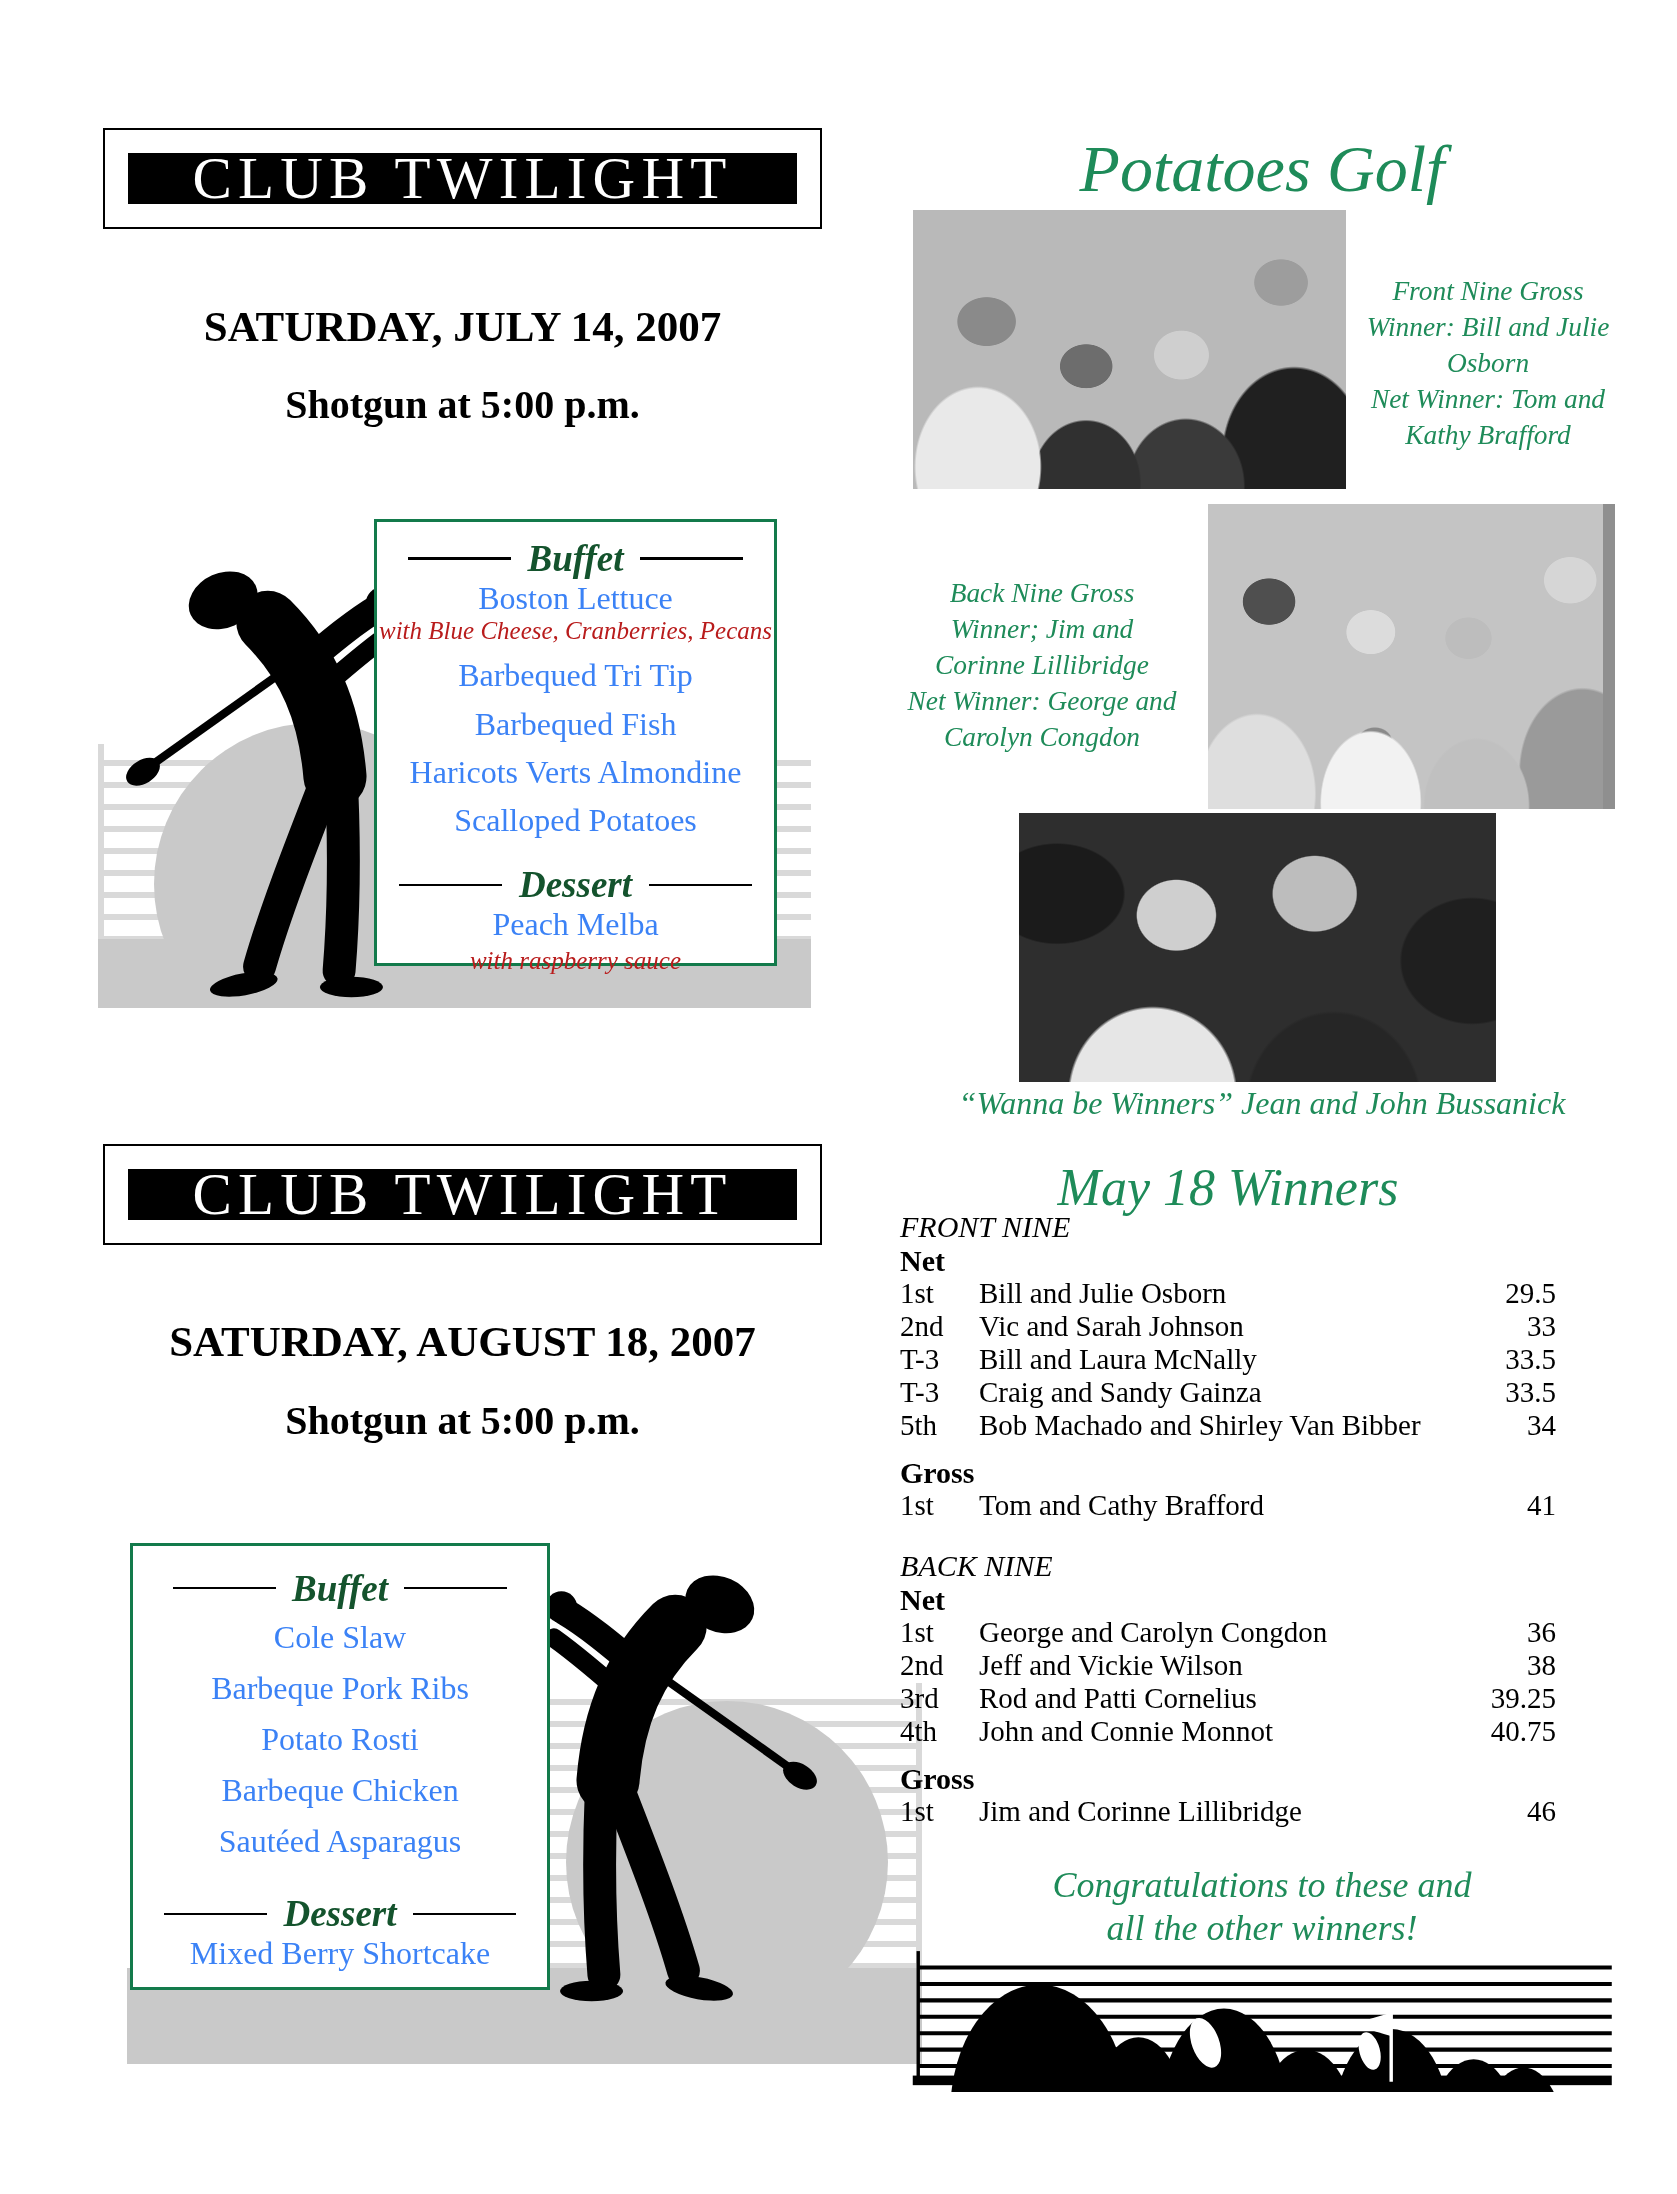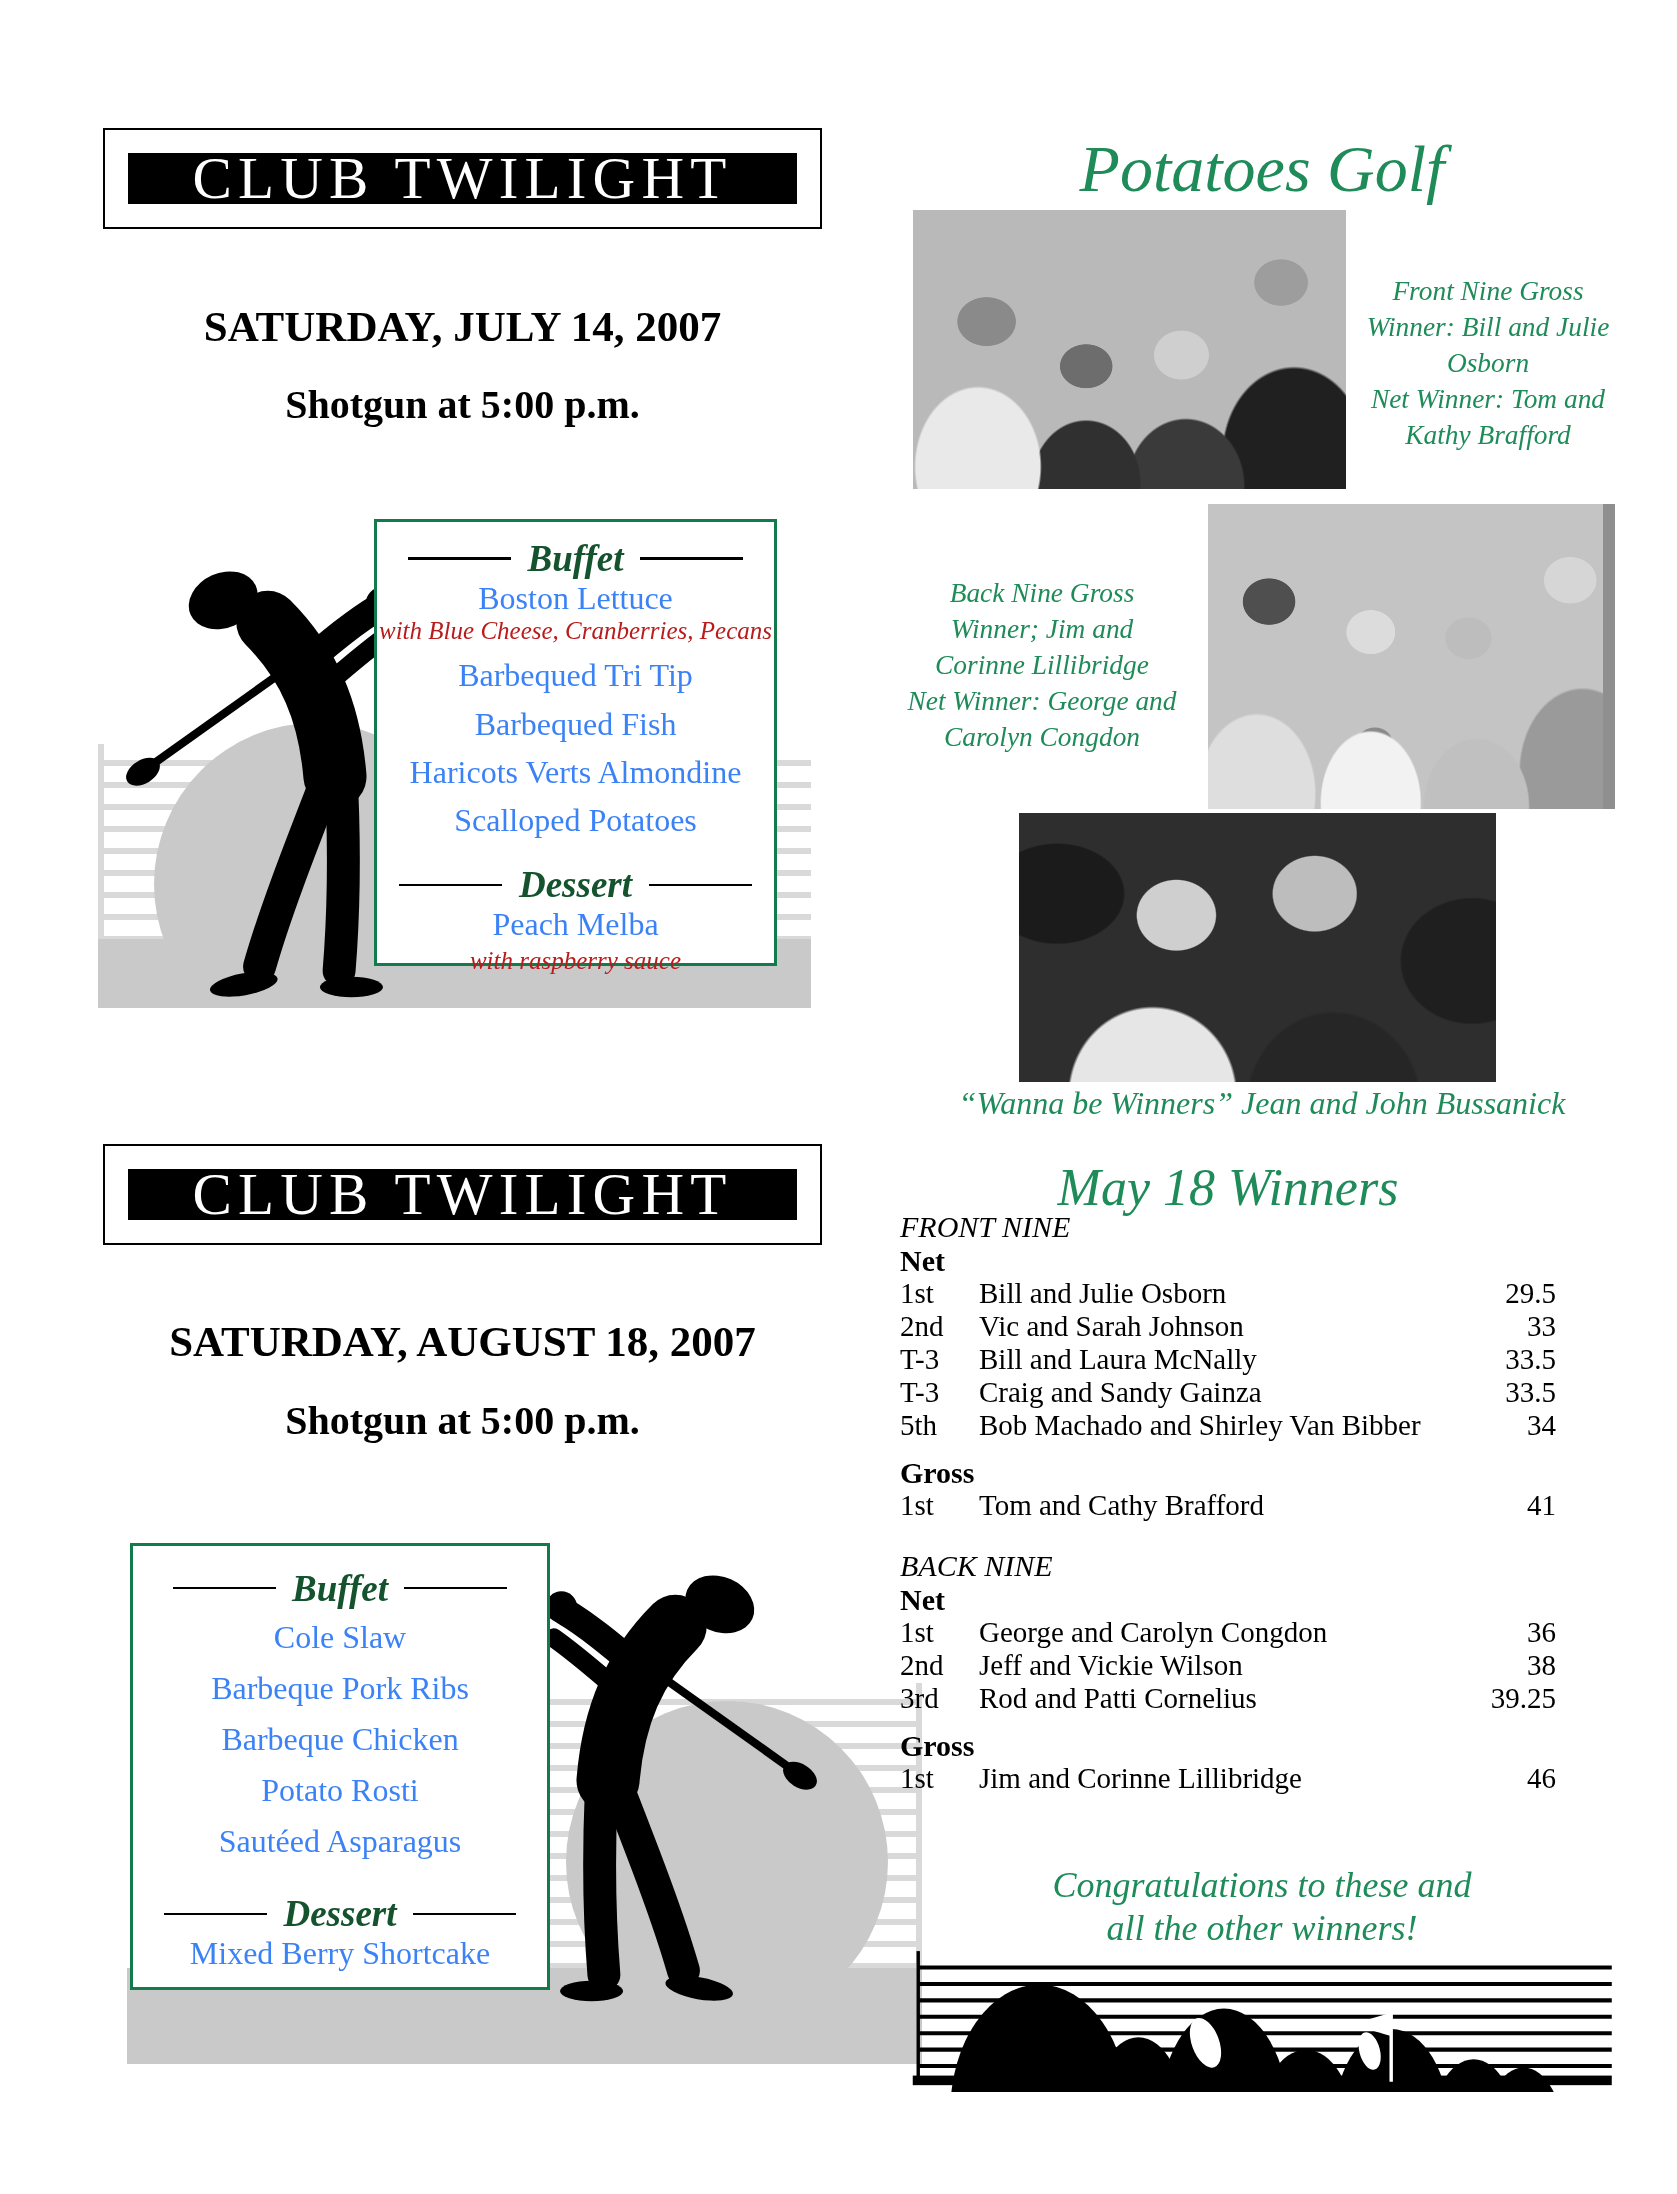--- a/index.html
+++ b/index.html
@@ -136,22 +136,22 @@
   </div>
 
   <div class="menu-box" style="left:130px;top:1543px;width:420px;height:447px;padding-top:20.6px;">
     <div class="menu-head">
       <span class="rule"></span>
       <span class="menu-head-label">Buffet</span>
       <span class="rule"></span>
     </div>
     <div class="menu-item" style="margin-top:9.6px;">Cole Slaw</div>
     <div class="menu-item" style="margin-top:15px;">Barbeque Pork Ribs</div>
+    <div class="menu-item" style="margin-top:15px;">Potato Rosti</div>
     <div class="menu-item" style="margin-top:15px;">Barbeque Chicken</div>
-    <div class="menu-item" style="margin-top:15px;">Potato Rosti</div>
     <div class="menu-item" style="margin-top:15px;">Sautéed Asparagus</div>
     <div class="menu-head" style="margin-top:33px;">
       <span class="rule"></span>
       <span class="menu-head-label">Dessert</span>
       <span class="rule"></span>
     </div>
     <div class="menu-item">Mixed Berry Shortcake</div>
   </div>
 
   <div class="art" style="left:483px;top:1544px;z-index:3;">
@@ -269,20 +269,25 @@
     </div>
     <div class="trow">
       <span class="rank">2nd</span>
       <span class="names">Jeff and Vickie Wilson</span>
       <span class="score">38</span>
     </div>
     <div class="trow">
       <span class="rank">3rd</span>
       <span class="names">Rod and Patti Cornelius</span>
       <span class="score">39.25</span>
+    </div>
+    <div class="trow">
+      <span class="rank">4th</span>
+      <span class="names">John and Connie Monnot</span>
+      <span class="score">40.75</span>
     </div>
 
     <div class="gap20"></div>
     <div class="bold-label">Gross</div>
     <div class="trow">
       <span class="rank">1st</span>
       <span class="names">Jim and Corinne Lillibridge</span>
       <span class="score">46</span>
     </div>
   </div>

